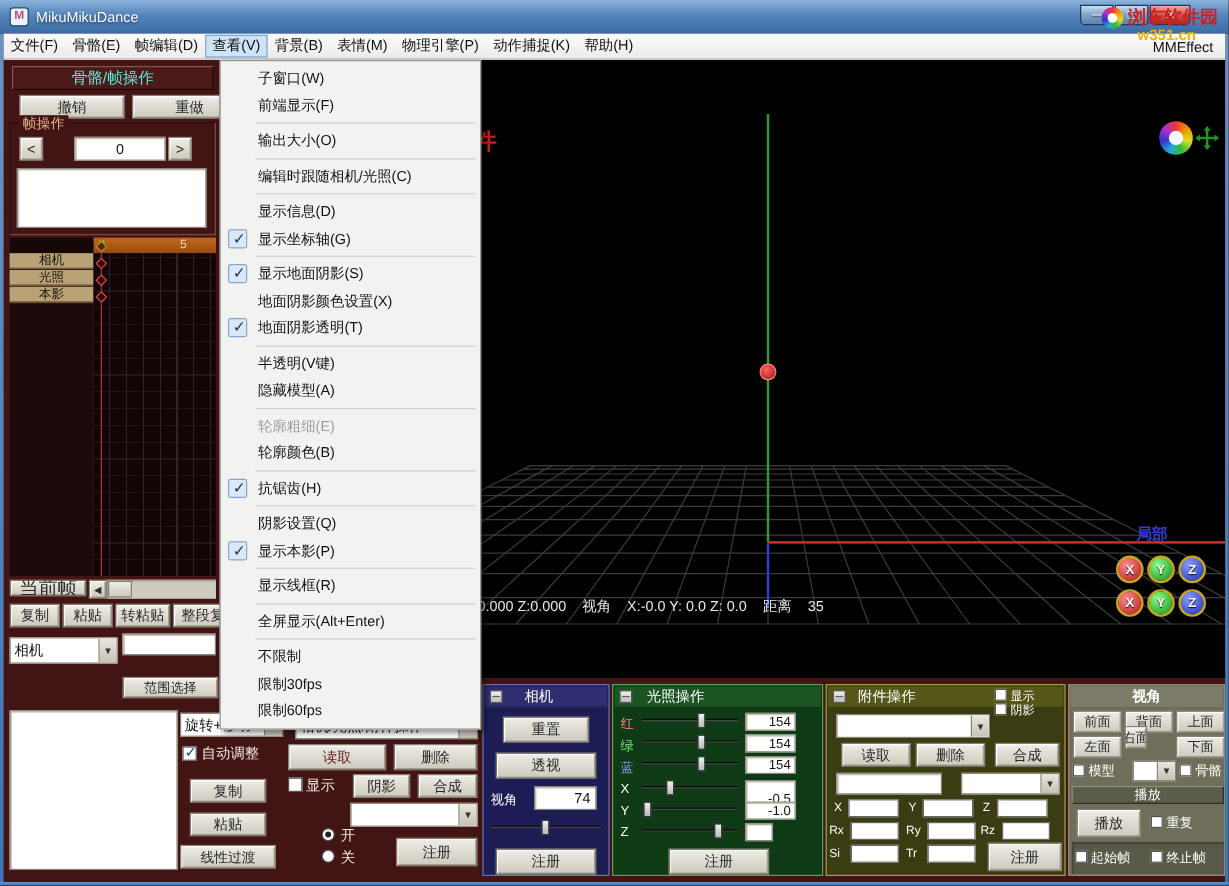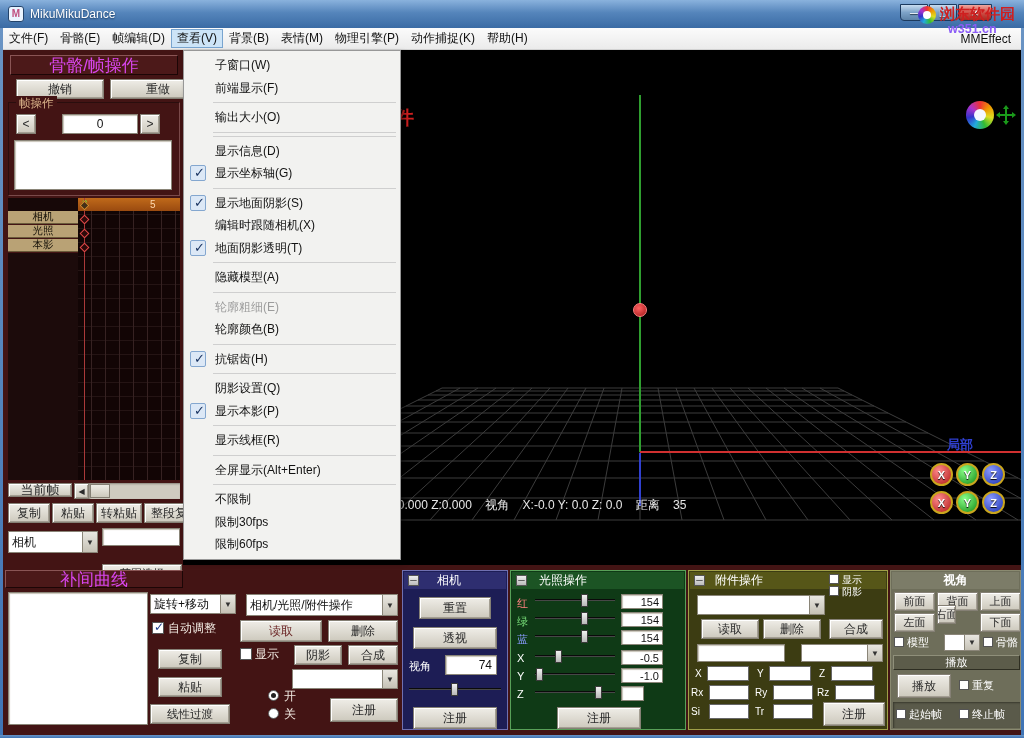--- a/index.html
+++ b/index.html
@@ -4,21 +4,21 @@
 <style>
 *{margin:0;padding:0;box-sizing:border-box}
 html,body{font-family:"Liberation Sans","DejaVu Sans",sans-serif;background:#555}
 #app{position:relative;width:1024px;height:738px;background:#431414;overflow:hidden}
 .abs{position:absolute}
 .btn{position:absolute;background:linear-gradient(#efede7,#cdc9bd);border:1px solid #858075;box-shadow:inset 1px 1px 0 #fff,inset -1px -1px 0 #a39e92;color:#2a2a2a;font-size:12px;display:flex;align-items:center;justify-content:center;white-space:nowrap;overflow:hidden}
 .field{position:absolute;background:#fff;border:1px solid #8a8578;box-shadow:inset 1px 1px 1px #c8c4b8;color:#111;font-size:12px;display:flex;align-items:center;overflow:hidden;white-space:nowrap}
 .combo{position:absolute;background:#fff;border:1px solid #8a8578;display:flex;align-items:stretch;font-size:12px;color:#111;overflow:hidden;white-space:nowrap}
 .combo .txt{flex:1;padding-left:3px;overflow:hidden;white-space:nowrap;display:flex;align-items:center}
 .combo .arw{width:15px;background:linear-gradient(#e8e6e0,#c6c2b6);border-left:1px solid #8a8578;font-size:8px;color:#333;display:flex;align-items:center;justify-content:center}
-.strip{position:absolute;background:#4c1919;border:1px solid;border-color:#8a5555 #1c0606 #1c0606 #8a5555;color:#d946ef;font-size:17px;display:flex;align-items:center;justify-content:center}
+.strip{position:absolute;background:#4c1919;border:1px solid;border-color:#8a5555 #1c0606 #1c0606 #8a5555;color:#5eead4;font-size:13px;display:flex;align-items:center;justify-content:center}
 .check{position:absolute;width:12px;height:12px;background:#fff;border:1px solid #555}
 .check.on::after{content:"✓";position:absolute;left:1px;top:-3px;font-size:12px;font-weight:bold;color:#1c3a8a}
 .clabel{position:absolute;color:#f0e8e0;font-size:12px;white-space:nowrap}
 .radio{position:absolute;width:11px;height:11px;border-radius:50%;background:#fff;border:1px solid #555}
 .radio.sel::after{content:"";position:absolute;left:2px;top:2px;width:5px;height:5px;border-radius:50%;background:#222}
 .slider{position:absolute;height:13px}
 .slider .track{position:absolute;left:0;right:0;top:5px;height:2px;background:#0a0a0a;border-bottom:1px solid rgba(255,255,255,.25)}
 .slider .thumb{position:absolute;top:0;width:7px;height:13px;background:linear-gradient(#f0f0f0,#b8b8b8);border:1px solid #3a3a3a}
 .p60{left:58%}.p25{left:25%}.p0{left:1%}.p75{left:75%}.p50{left:46%}
 .panel{position:absolute}
@@ -144,39 +144,38 @@
   <div class="tl-label" style="top:225px">光照</div>
   <div class="tl-label" style="top:239px">本影</div>
   <div class="abs" style="left:8px;top:253px;width:70px;height:227px;background:#1c0b0b"></div>
   <div id="tl-grid" style="left:78px;top:211px;width:102px;height:269px"></div>
   <div class="abs" style="left:84px;top:198px;width:1px;height:282px;background:#aa3939;z-index:2"></div>
   <div class="dia" style="left:81px;top:202px;border-color:#d98a2a;background:#433018;z-index:2"></div>
   <div class="dia" style="left:81px;top:216px;z-index:2"></div>
   <div class="dia" style="left:81px;top:230px;z-index:2"></div>
   <div class="dia" style="left:81px;top:244px;z-index:2"></div>
 
-  <div class="btn" style="left:8px;top:483px;width:64px;height:14px;font-size:13px">当前帧</div>
+  <div class="btn" style="left:8px;top:483px;width:64px;height:14px;font-size:16px">当前帧</div>
   <div class="btn" style="left:74px;top:483px;width:15px;height:16px;font-size:8px">◀</div>
   <div class="abs" style="left:89px;top:483px;width:91px;height:16px;background:#cfcbc0;box-shadow:inset 1px 1px 2px #8a867a">
     <div style="position:absolute;left:1px;top:1px;width:20px;height:14px;background:linear-gradient(#efede7,#cdc9bd);border:1px solid #858075"></div>
   </div>
 
   <div class="btn" style="left:8px;top:503px;width:42px;height:20px">复制</div>
   <div class="btn" style="left:52px;top:503px;width:42px;height:20px">粘贴</div>
   <div class="btn" style="left:96px;top:503px;width:46px;height:20px">转粘贴</div>
   <div class="btn" style="left:144px;top:503px;width:62px;height:20px">整段复制</div>
 
   <div class="combo" style="left:8px;top:531px;width:90px;height:22px">
     <span class="txt">相机</span>
     <span class="arw">▼</span>
   </div>
   <div class="field" style="left:102px;top:528px;width:78px;height:18px"></div>
   <div class="btn" style="left:102px;top:564px;width:80px;height:18px;font-size:11px">范围选择</div>
 
-  <div class="strip" style="left:5px;top:570px;width:178px;height:18px">补间曲线</div>
   <div class="field" style="left:8px;top:592px;width:140px;height:133px"></div>
   <div class="combo" style="left:150px;top:594px;width:86px;height:20px">
     <span class="txt">旋转+移动</span>
     <span class="arw">▼</span>
   </div>
   <span class="check on" style="left:152px;top:622px"></span>
   <span class="clabel" style="left:168px;top:620px">自动调整</span>
   <div class="btn" style="left:158px;top:649px;width:64px;height:20px">复制</div>
   <div class="btn" style="left:158px;top:677px;width:64px;height:20px">粘贴</div>
   <div class="btn" style="left:150px;top:704px;width:80px;height:20px;font-size:11.5px">线性过渡</div>
@@ -238,21 +237,21 @@
     <div class="slider" style="left:24px;top:59px;width:80px">
         <div class="track"></div>
         <div class="thumb p60"></div>
       </div>
     <div class="field" style="left:110px;top:59px;width:42px;height:15px;font-size:11px;justify-content:flex-end;padding-right:3px">154</div>
     <span class="wlbl" style="left:6px;top:81px">X</span>
     <div class="slider" style="left:24px;top:79px;width:80px">
         <div class="track"></div>
         <div class="thumb p25"></div>
       </div>
-    <div class="field" style="left:110px;top:79px;width:42px;height:15px;font-size:11px;justify-content:flex-end;padding-right:3px">-0.5</div>
+    <div class="field" style="left:110px;top:79px;width:42px;height:31px;font-size:11px;justify-content:flex-end;padding-right:3px">-0.5</div>
     <span class="wlbl" style="left:6px;top:99px">Y</span>
     <div class="slider" style="left:24px;top:97px;width:80px">
         <div class="track"></div>
         <div class="thumb p0"></div>
       </div>
     <div class="field" style="left:110px;top:97px;width:42px;height:15px;font-size:11px;justify-content:flex-end;padding-right:3px">-1.0</div>
     <span class="wlbl" style="left:6px;top:117px">Z</span>
     <div class="slider" style="left:24px;top:115px;width:80px">
         <div class="track"></div>
         <div class="thumb p75"></div>
@@ -354,28 +353,30 @@
     <span class="mbi">帮助(H)</span>
     <span class="mbi" id="mmeffect" style="margin-left:auto;padding-right:10px">MMEffect</span>
   </div>
 
   <div id="view-menu">
     <div class="mi">子窗口(W)</div>
     <div class="mi">前端显示(F)</div>
     <div class="msep"></div>
     <div class="mi">输出大小(O)</div>
     <div class="msep"></div>
+    <div class="mi">编辑时跟随相机/光照(C)</div>
     <div class="msep"></div>
     <div class="mi">显示信息(D)</div>
     <div class="mi">显示坐标轴(G)<span class="chk"></span></div>
     <div class="msep"></div>
     <div class="mi">显示地面阴影(S)<span class="chk"></span></div>
-    <div class="mi">编辑时跟随相机(X)</div>
+    <div class="mi">地面阴影颜色设置(X)</div>
     <div class="mi">地面阴影透明(T)<span class="chk"></span></div>
     <div class="msep"></div>
+    <div class="mi">半透明(V键)</div>
     <div class="mi">隐藏模型(A)</div>
     <div class="msep"></div>
     <div class="mi dis">轮廓粗细(E)</div>
     <div class="mi">轮廓颜色(B)</div>
     <div class="msep"></div>
     <div class="mi">抗锯齿(H)<span class="chk"></span></div>
     <div class="msep"></div>
     <div class="mi">阴影设置(Q)</div>
     <div class="mi">显示本影(P)<span class="chk"></span></div>
     <div class="msep"></div>
@@ -386,16 +387,16 @@
     <div class="mi">不限制</div>
     <div class="mi">限制30fps</div>
     <div class="mi">限制60fps</div>
   </div>
 
   <div class="abs" style="left:918px;top:4px;z-index:60">
     <div style="position:absolute;left:0;top:2px;width:18px;height:18px;border-radius:50%;background:conic-gradient(#e33,#e90,#dd2,#3b3,#2ad,#33c,#a3c,#e33)">
         <div style="position:absolute;left:5px;top:5px;width:8px;height:8px;border-radius:50%;background:#fff"></div>
       </div>
     <div class="vwm" style="position:absolute;left:22px;top:1px;font-size:15px">浏东软件园</div>
-    <div class="vwm" style="position:absolute;left:30px;top:18px;font-size:12.5px;color:#8b5cf6">w351.cn</div>
+    <div class="vwm" style="position:absolute;left:30px;top:18px;font-size:12.5px;color:#eab308">w351.cn</div>
   </div>
 
 </div>
 
 </body></html>

